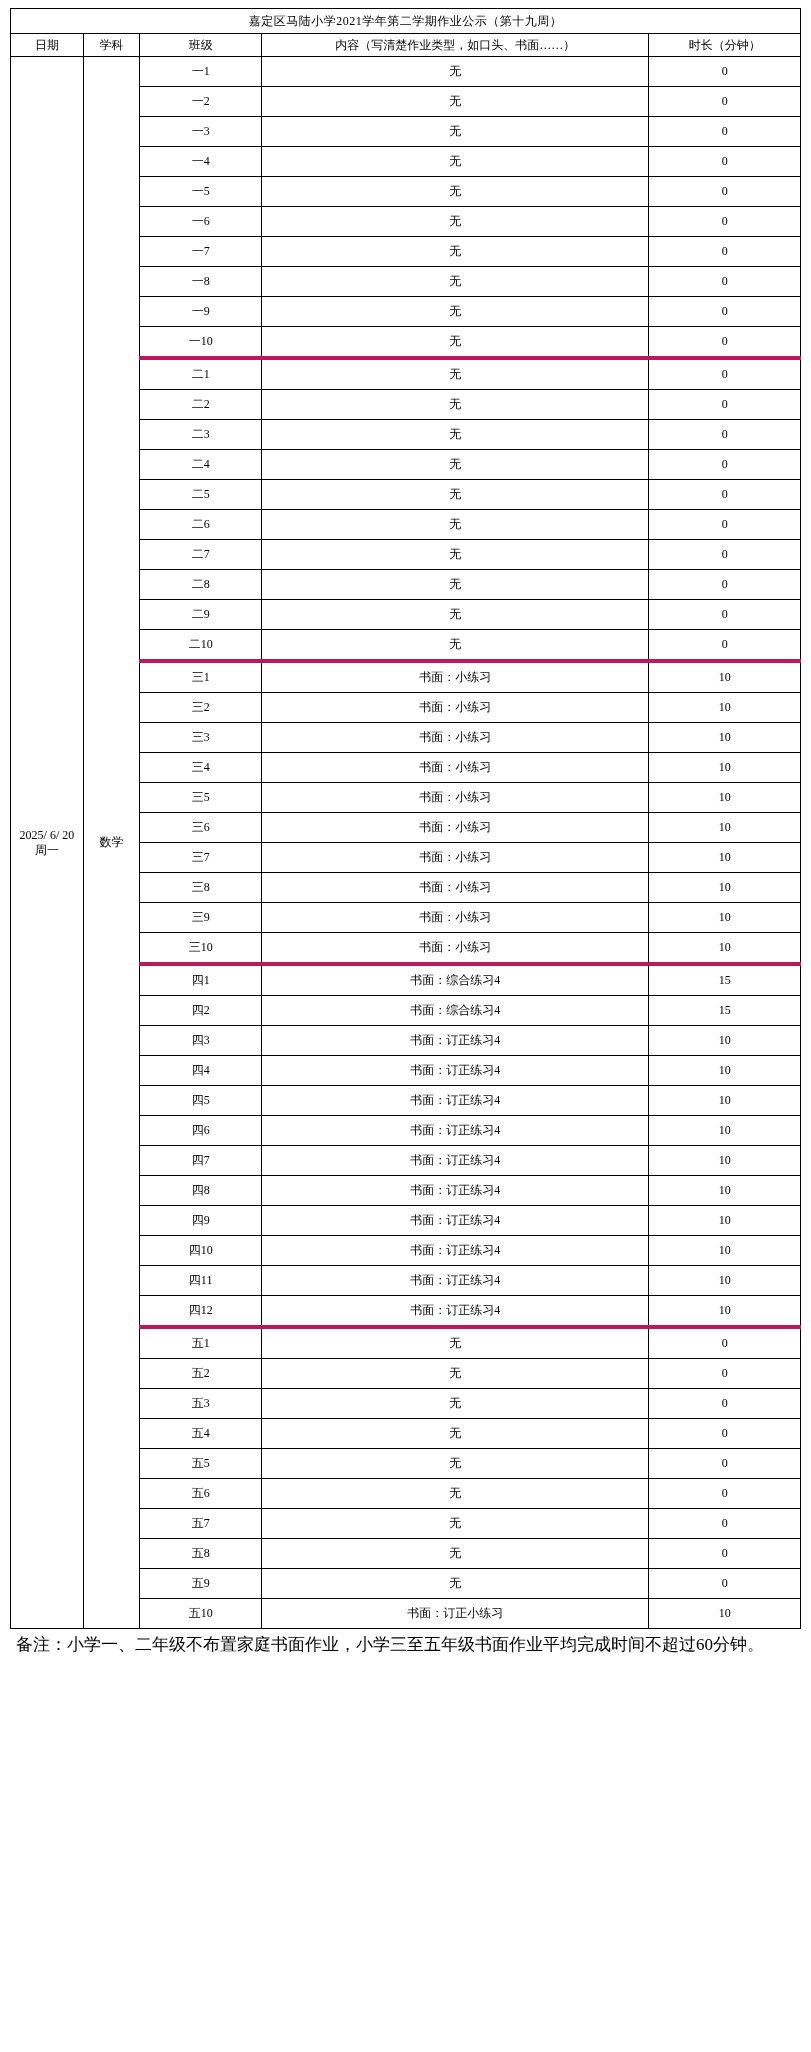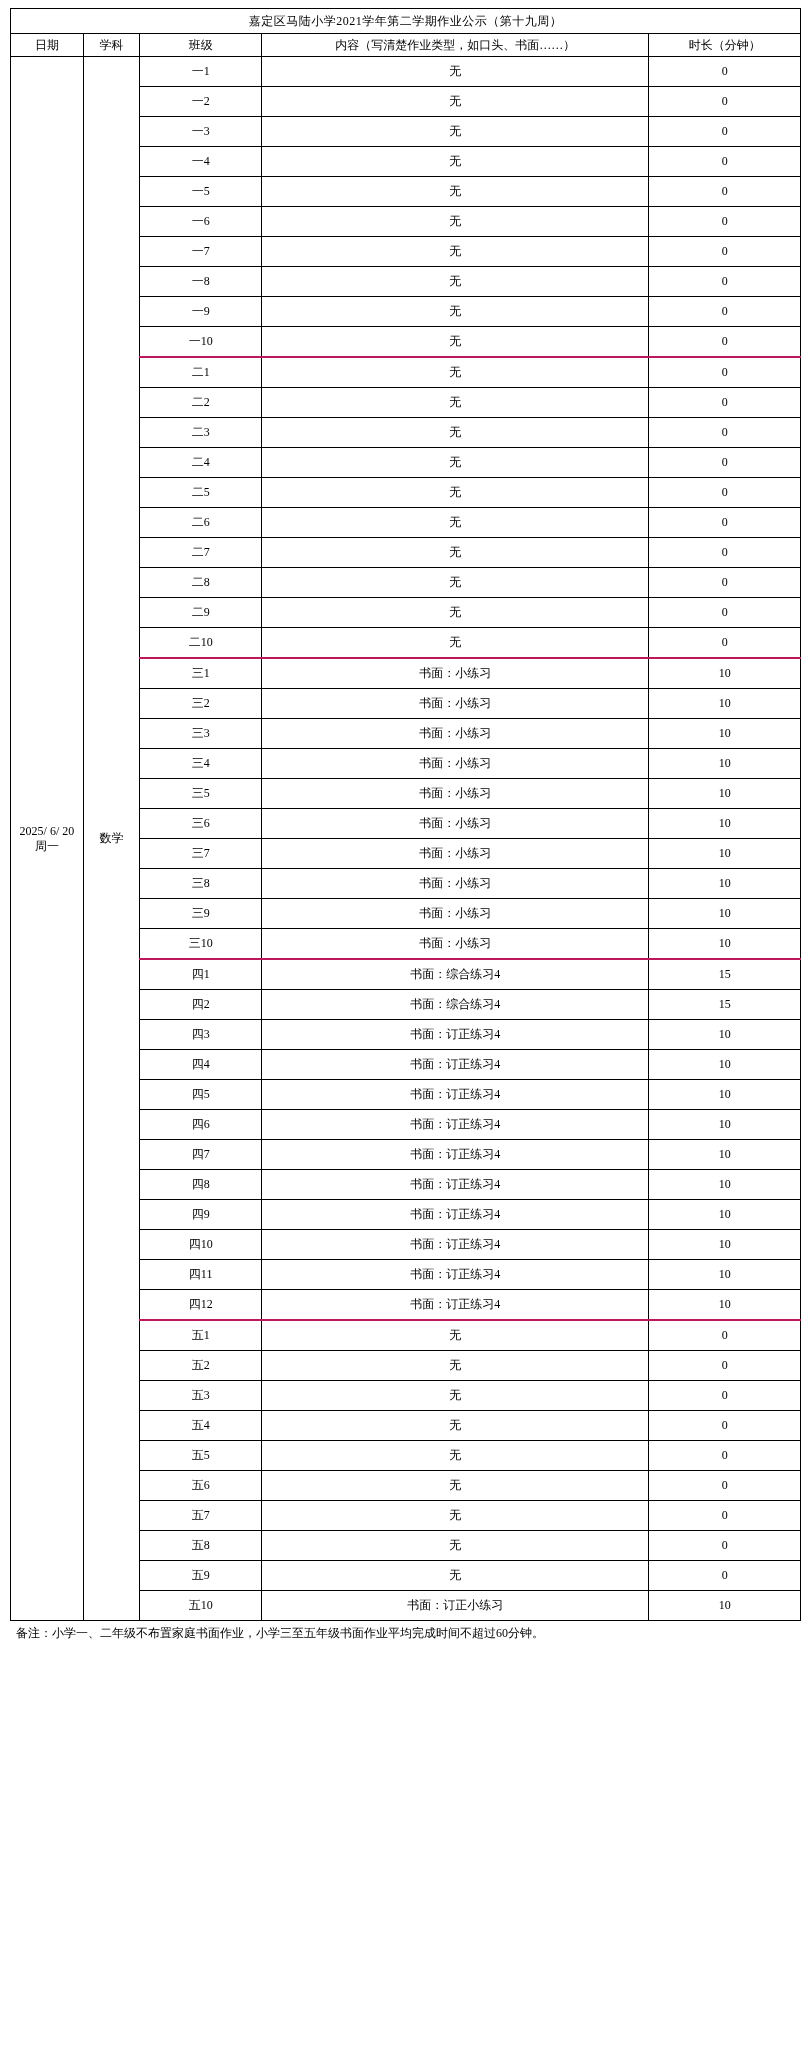--- a/index.html
+++ b/index.html
@@ -62,25 +62,25 @@
     font-size: 12.5px;
   }
   .content-cell {
     font-size: 12px;
   }
   .dur-cell {
     font-size: 12px;
   }
   
   tr.group-start > td {
-    border-top: 2px solid #be185d;
+    border-top: 4px solid #be185d;
   }
   .footer {
     margin-top: 3px;
-    font-size: 12px;
+    font-size: 17px;
     padding-left: 6px;
     line-height: 1.5;
   }
 </style>
 </head>
 <body>
 
 <div class="sheet">
   <table class="hw">
     <colgroup>

